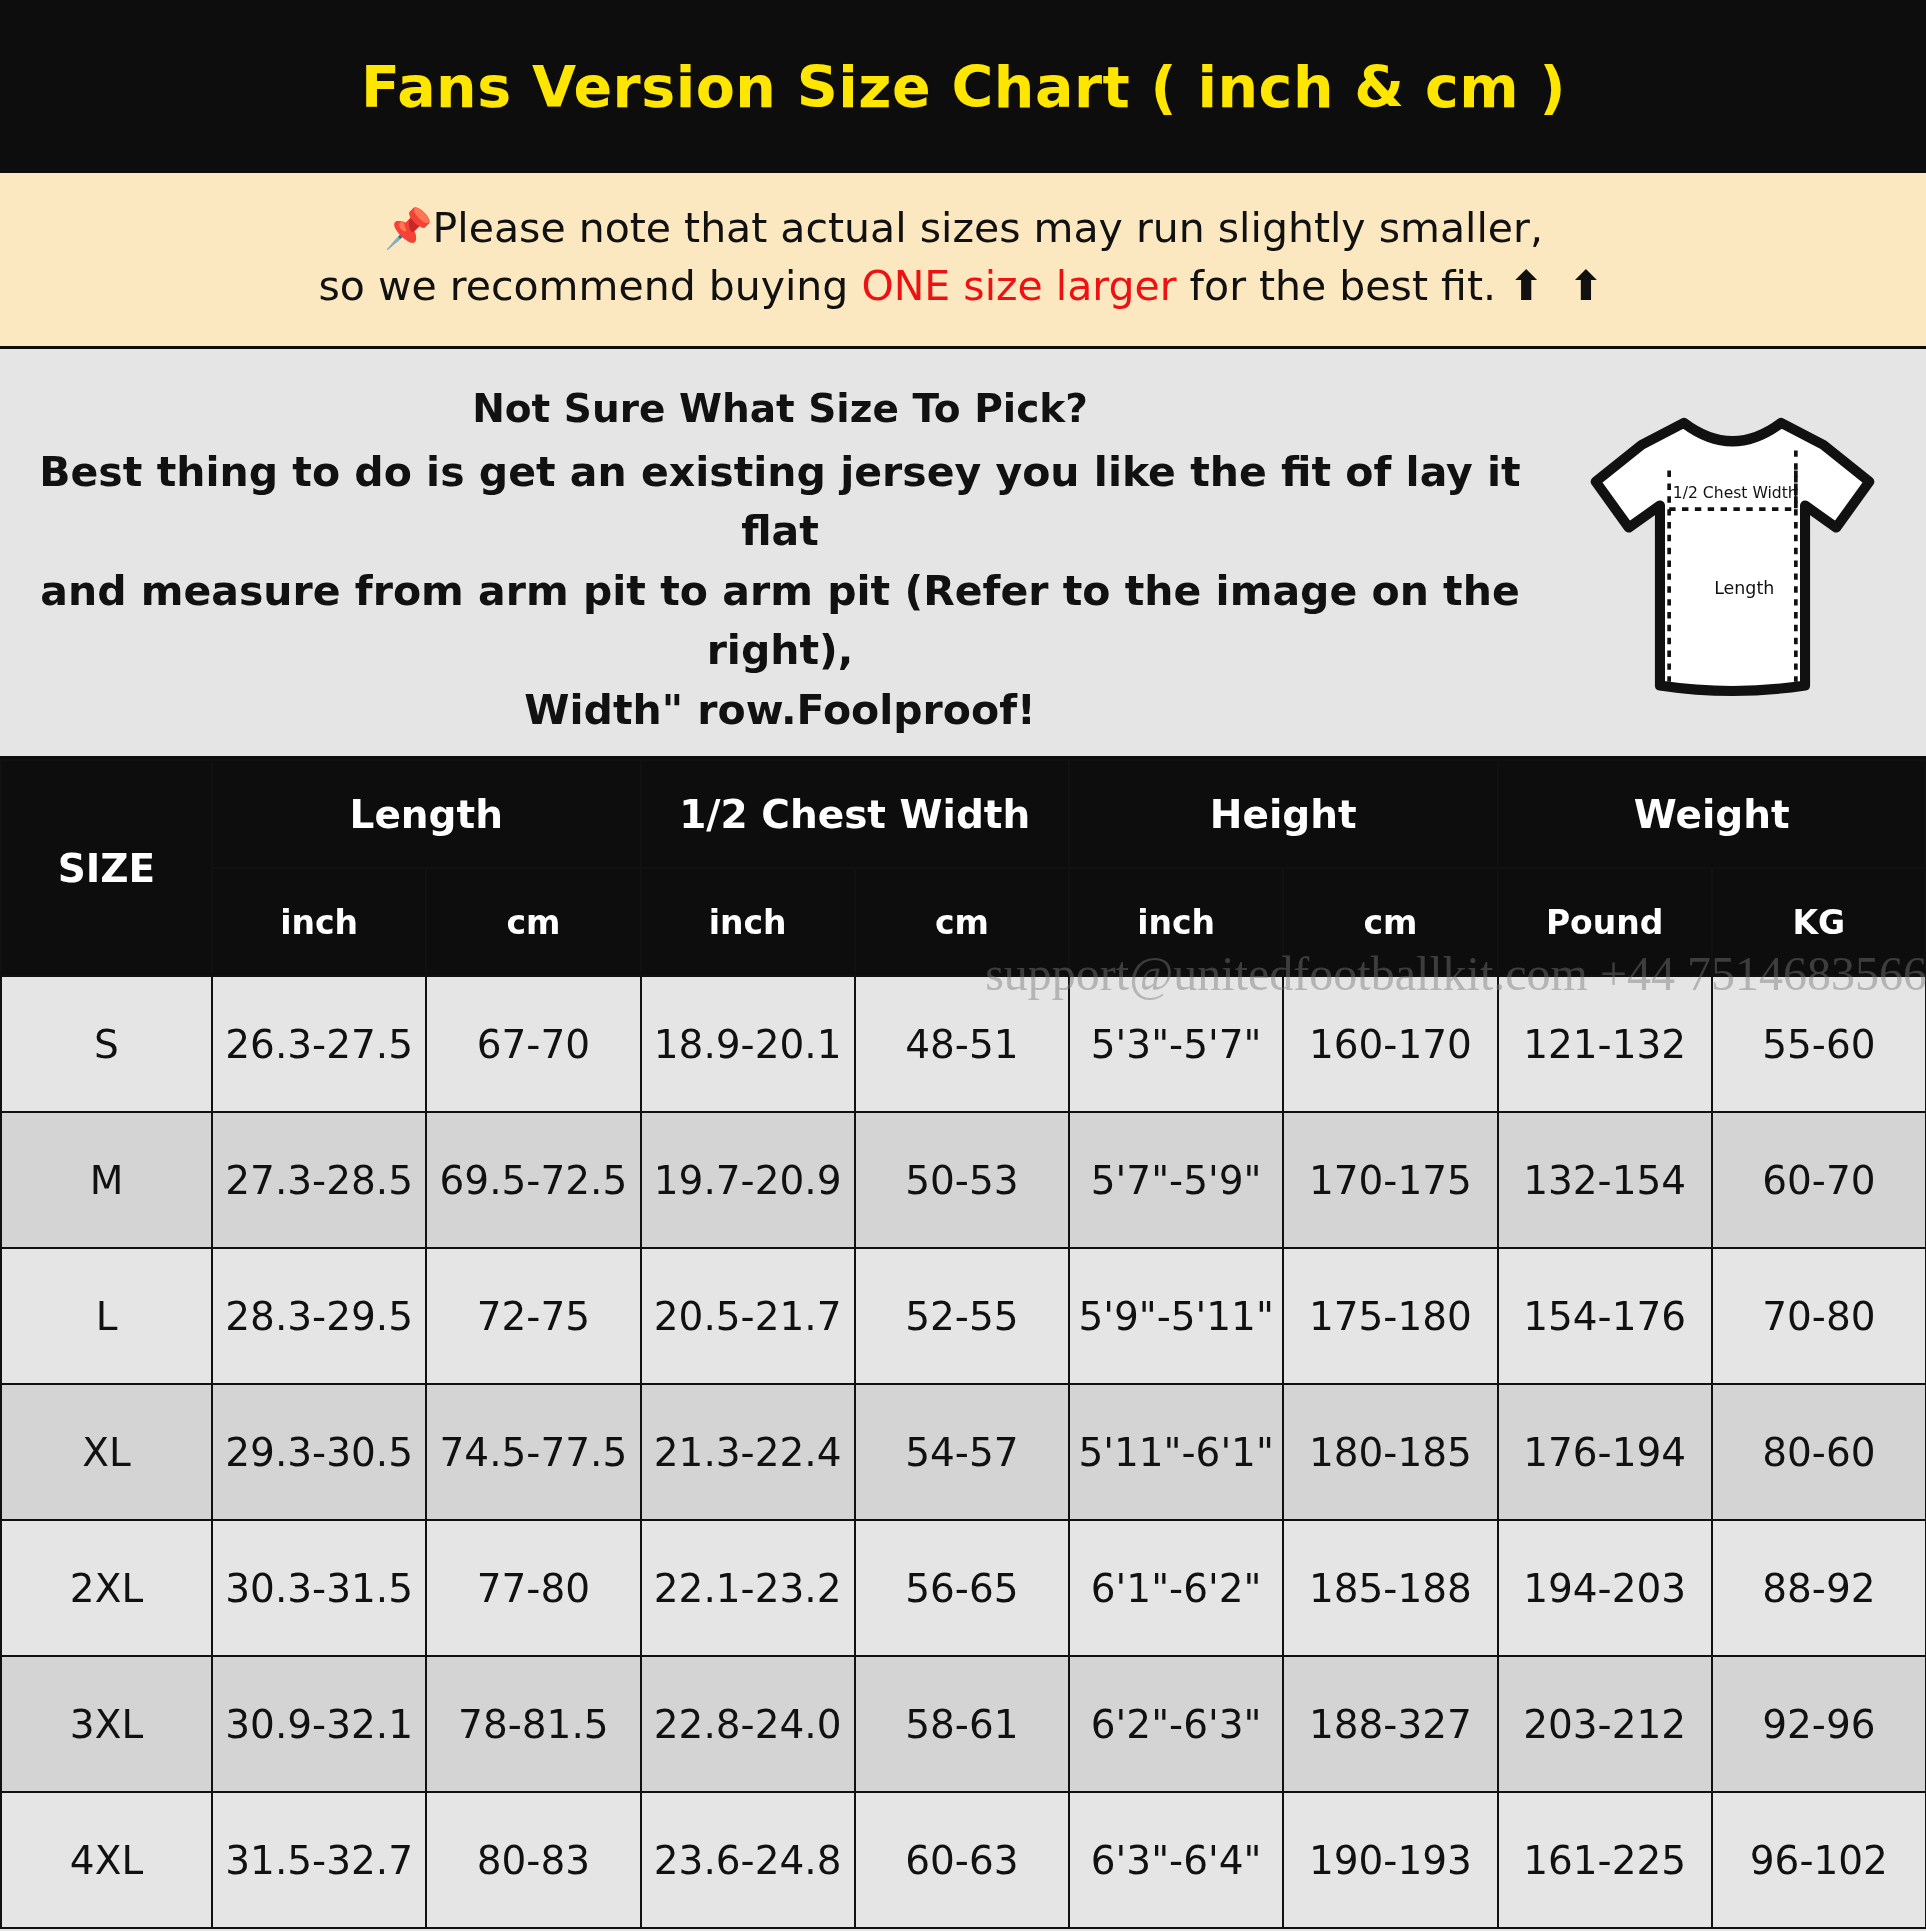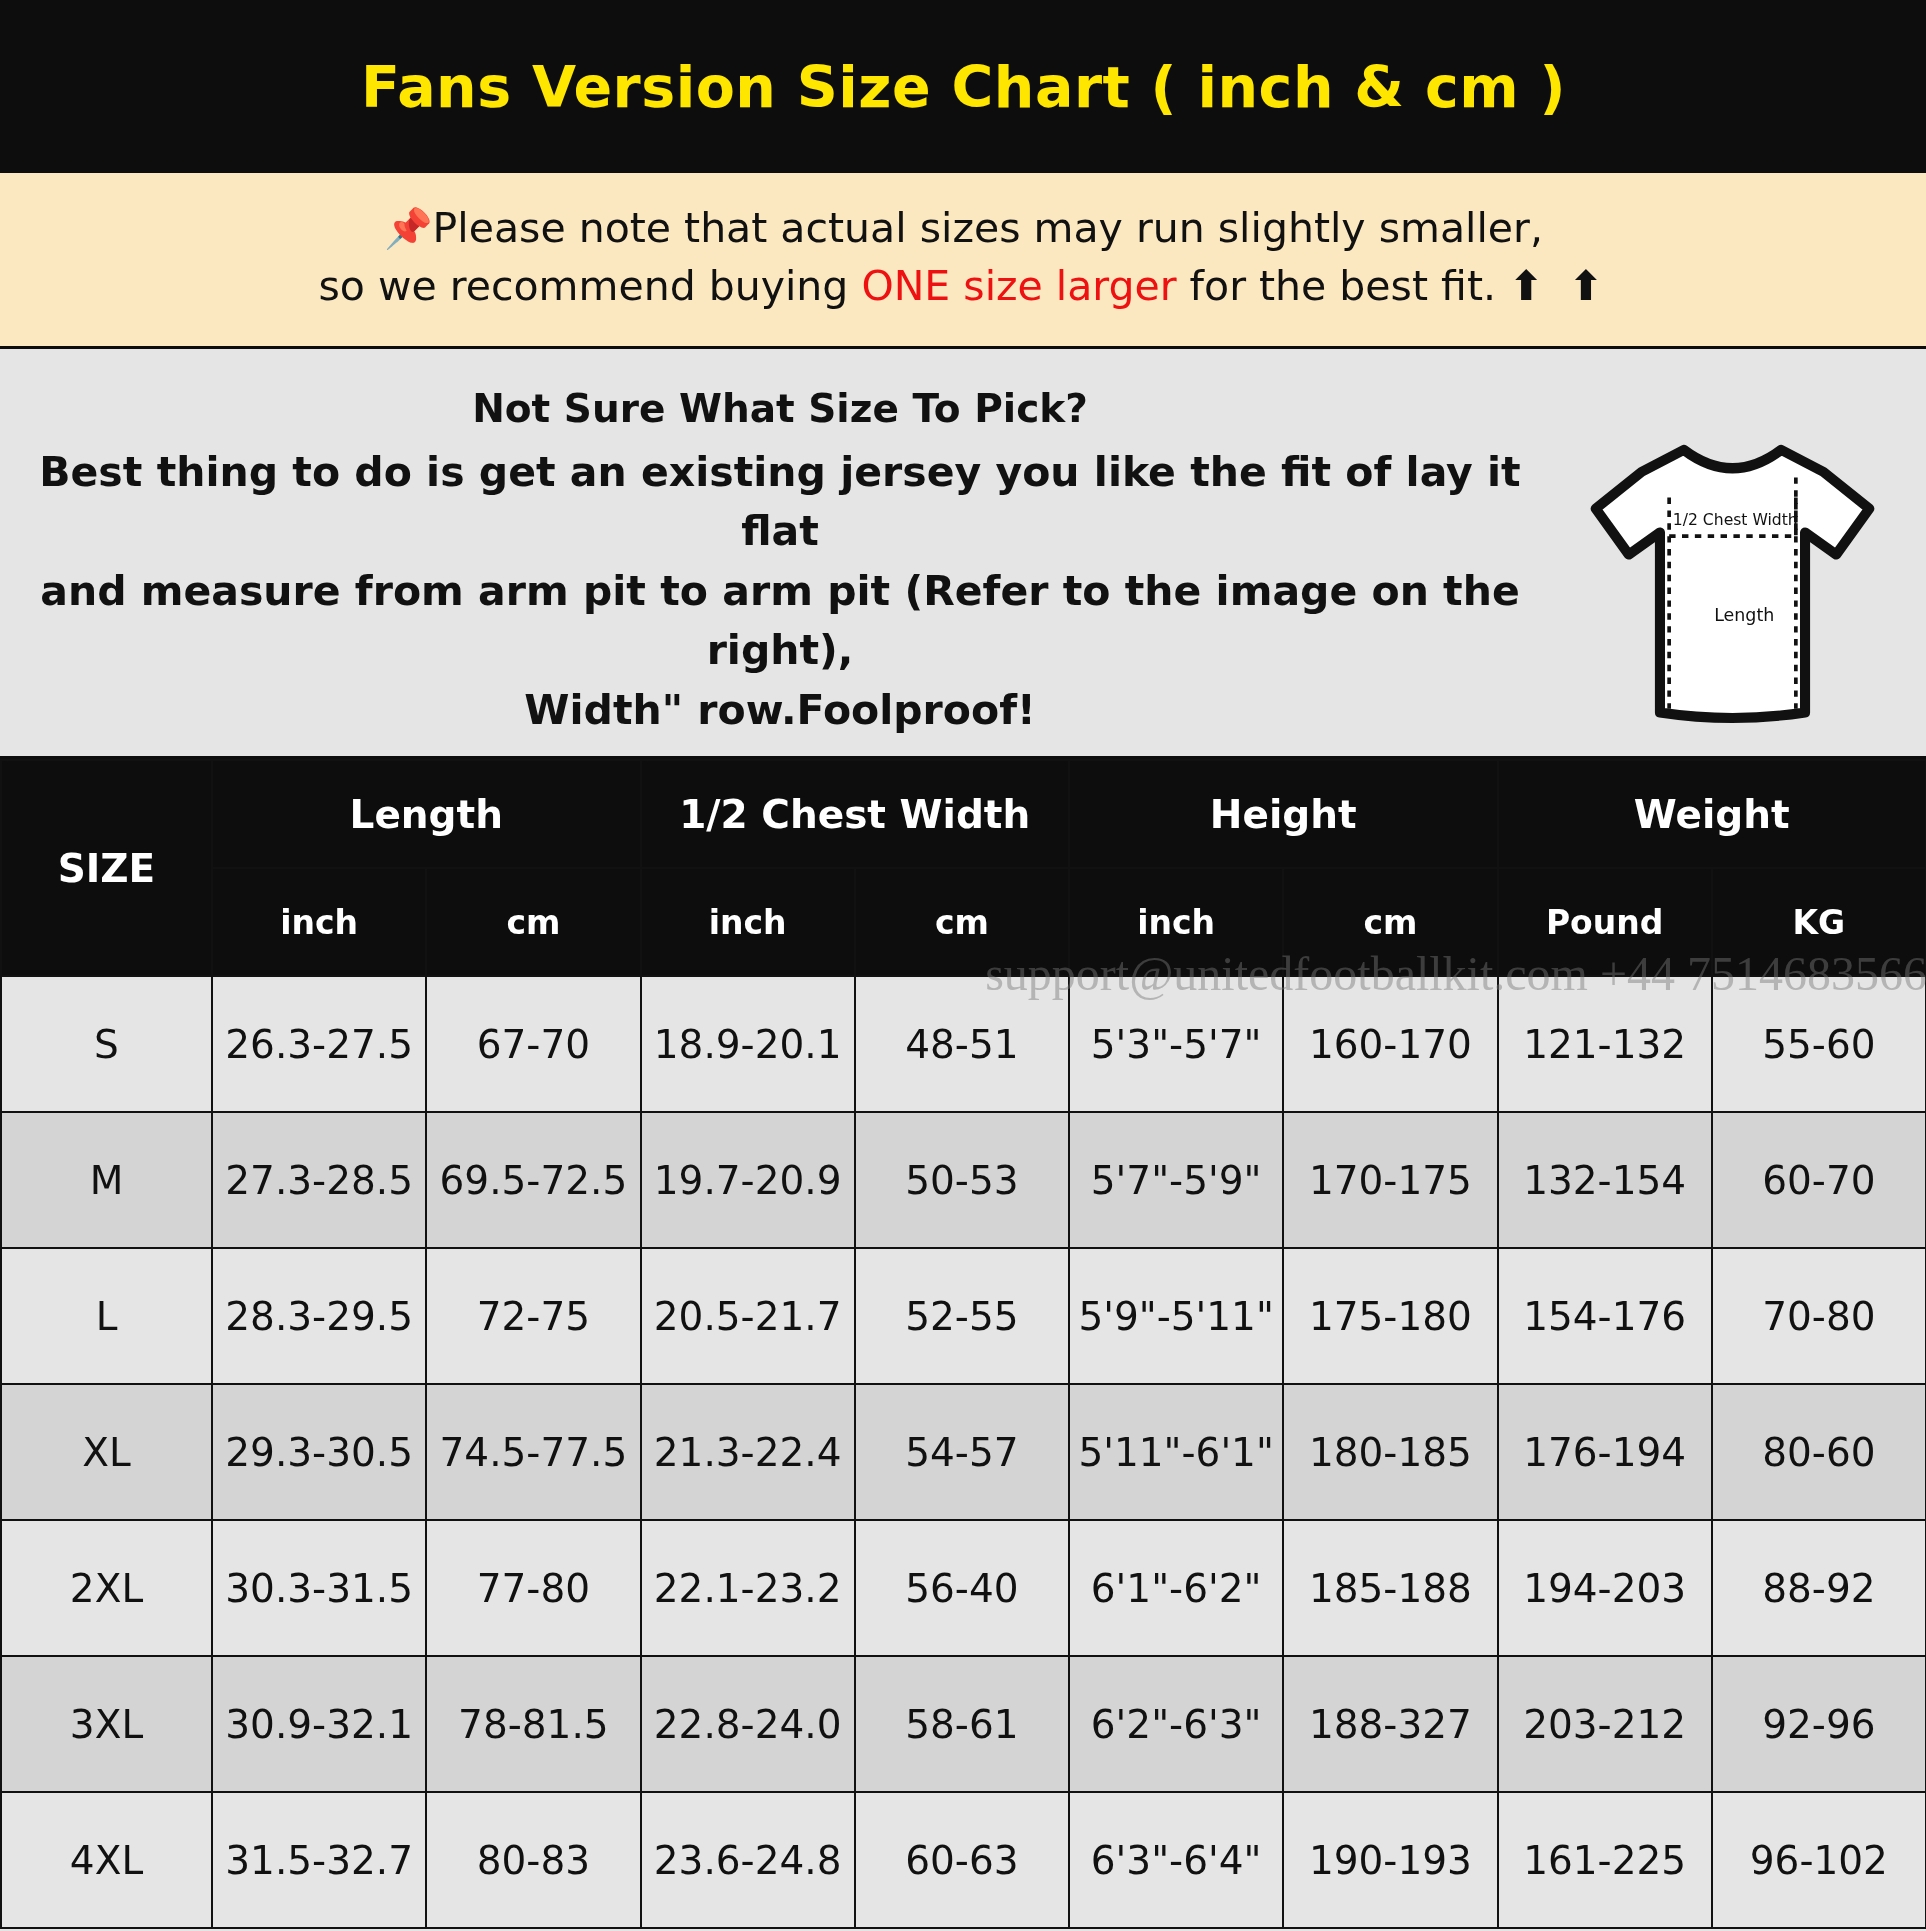--- a/index.html
+++ b/index.html
@@ -50,21 +50,21 @@
   .pin-icon { font-size: 39px; }
   .emph-red {
     color: #ee1111;
     font-weight: normal;
   }
   .arrow-up { font-weight: bold; letter-spacing: 5.5px; }
 
   
   .advice-wrap {
     display: flex;
-    align-items: flex-end;
+    align-items: center;
     padding: 24px 11px 16.5px 11px;
     border-bottom: 3.7px solid #0d0d0d;
     min-height: 367px;
   }
   .advice-text {
     flex: 1 1 auto;
     text-align: center;
     padding: 7.3px 9.2px 0 9.2px;
     line-height: 1.45;
   }
@@ -236,21 +236,21 @@
         <td>5'11"-6'1"</td>
         <td>180-185</td>
         <td>176-194</td>
         <td>80-60</td>
       </tr>
       <tr>
         <td>2XL</td>
         <td>30.3-31.5</td>
         <td>77-80</td>
         <td>22.1-23.2</td>
-        <td>56-40</td>
+        <td>56-65</td>
         <td>6'1"-6'2"</td>
         <td>185-188</td>
         <td>194-203</td>
         <td>88-92</td>
       </tr>
       <tr class="alt">
         <td>3XL</td>
         <td>30.9-32.1</td>
         <td>78-81.5</td>
         <td>22.8-24.0</td>

